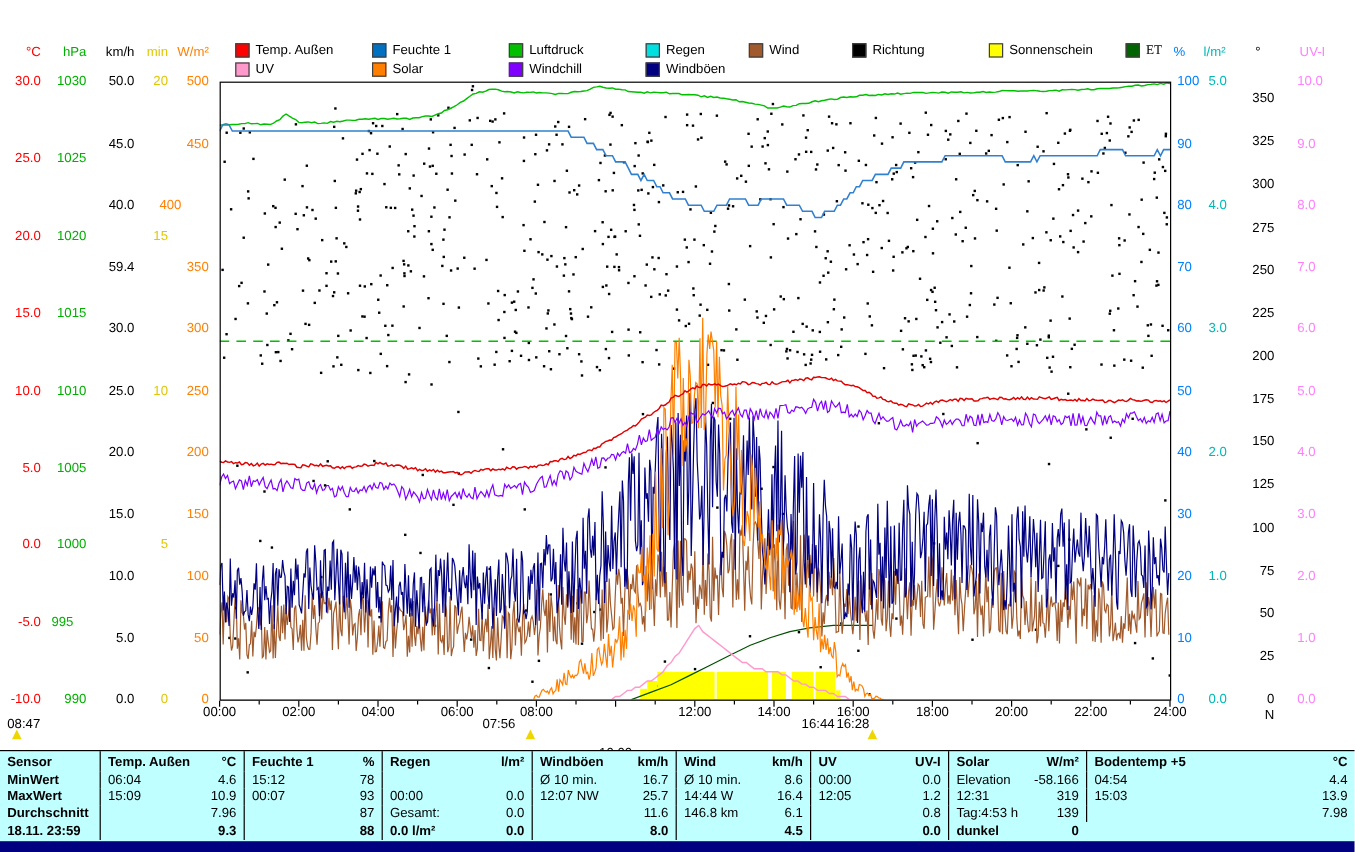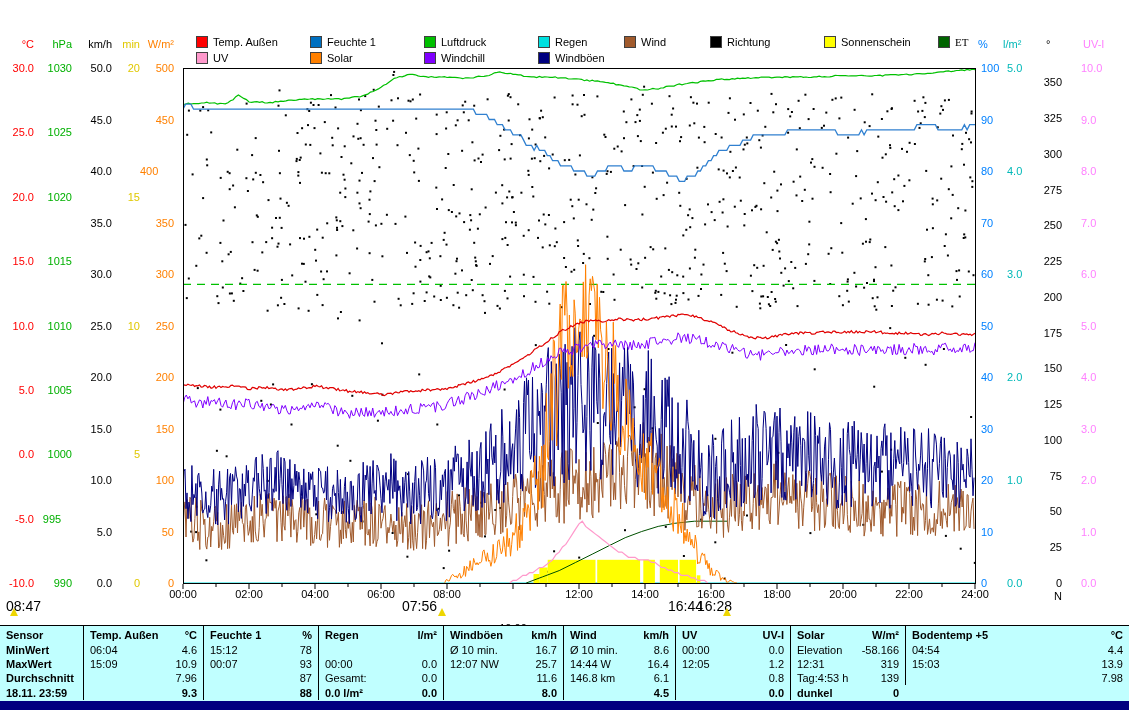--- a/index.html
+++ b/index.html
@@ -5,21 +5,21 @@
   html,body{margin:0;padding:0;background:#fff;}
   .screen{position:relative;width:1129px;height:710px;background:#ffffff;overflow:hidden;
           font-family:"Liberation Sans",sans-serif;color:#000;}
   #title{position:absolute;top:9px;left:0;width:1129px;text-align:center;font-size:14px;}
   .legend-row{position:absolute;left:196px;display:flex;height:12px;}
   .legend-item{display:flex;align-items:center;font-size:11px;line-height:12px;white-space:nowrap;}
   .sw{width:10px;height:10px;margin-right:5px;border:1px solid #404040;flex:0 0 auto;}
   #axis-layer,#chart-host,#markers{position:absolute;left:0;top:0;right:0;bottom:0;}
   .tick{position:absolute;font-size:11px;line-height:12px;white-space:nowrap;}
   .xlab{position:absolute;font-size:11px;width:44px;text-align:center;color:#000;}
-  .mtext{position:absolute;font-size:14px;color:#000;}
+  .mtext{position:absolute;font-size:11px;color:#000;}
   .tri{position:absolute;width:0;height:0;border-left:4px solid transparent;
        border-right:4px solid transparent;border-bottom:8px solid #EED600;}
   #stats-table{position:absolute;left:0;top:625px;width:1129px;height:76px;
        border-top:1px solid #000;display:grid;box-sizing:border-box;
        grid-template-columns:83px 120px 115px 125px 120px 112px 115px 115px auto;
        grid-template-rows:17px 14px 14px 14px 15px;font-size:11px;}
   .cell{display:flex;justify-content:space-between;align-items:center;
         padding:0 6px;overflow:hidden;white-space:nowrap;}
   .cell.bl{border-left:1px solid #000;}
   .cell.rowlab{justify-content:flex-start;}
@@ -100,38 +100,38 @@
       <div class="tick" style="left: 32px; top: 255px; width: 40px; text-align: right; color: rgb(0, 176, 0);">1015</div>
       <div class="tick" style="left: 32px; top: 320px; width: 40px; text-align: right; color: rgb(0, 176, 0);">1010</div>
       <div class="tick" style="left: 32px; top: 384px; width: 40px; text-align: right; color: rgb(0, 176, 0);">1005</div>
       <div class="tick" style="left: 32px; top: 448px; width: 40px; text-align: right; color: rgb(0, 176, 0);">1000</div>
       <div class="tick" style="left: 32px; top: 513px; width: 40px; text-align: center; color: rgb(0, 176, 0);">995</div>
       <div class="tick" style="left: 32px; top: 577px; width: 40px; text-align: right; color: rgb(0, 176, 0);">990</div>
       <div class="tick" style="left: 72px; top: 38px; width: 40px; text-align: right; color: rgb(0, 0, 0);">km/h</div>
       <div class="tick" style="left: 72px; top: 62px; width: 40px; text-align: right; color: rgb(0, 0, 0);">50.0</div>
       <div class="tick" style="left: 72px; top: 114px; width: 40px; text-align: right; color: rgb(0, 0, 0);">45.0</div>
       <div class="tick" style="left: 72px; top: 165px; width: 40px; text-align: right; color: rgb(0, 0, 0);">40.0</div>
-      <div class="tick" style="left: 72px; top: 217px; width: 40px; text-align: right; color: rgb(0, 0, 0);">35.0</div>
+      <div class="tick" style="left: 72px; top: 217px; width: 40px; text-align: right; color: rgb(0, 0, 0);">59.4</div>
       <div class="tick" style="left: 72px; top: 268px; width: 40px; text-align: right; color: rgb(0, 0, 0);">30.0</div>
       <div class="tick" style="left: 72px; top: 320px; width: 40px; text-align: right; color: rgb(0, 0, 0);">25.0</div>
       <div class="tick" style="left: 72px; top: 371px; width: 40px; text-align: right; color: rgb(0, 0, 0);">20.0</div>
       <div class="tick" style="left: 72px; top: 423px; width: 40px; text-align: right; color: rgb(0, 0, 0);">15.0</div>
       <div class="tick" style="left: 72px; top: 474px; width: 40px; text-align: right; color: rgb(0, 0, 0);">10.0</div>
       <div class="tick" style="left: 72px; top: 526px; width: 40px; text-align: right; color: rgb(0, 0, 0);">5.0</div>
       <div class="tick" style="left: 72px; top: 577px; width: 40px; text-align: right; color: rgb(0, 0, 0);">0.0</div>
       <div class="tick" style="left: 100px; top: 38px; width: 40px; text-align: right; color: rgb(224, 200, 0);">min</div>
       <div class="tick" style="left: 100px; top: 62px; width: 40px; text-align: right; color: rgb(224, 200, 0);">20</div>
       <div class="tick" style="left: 100px; top: 191px; width: 40px; text-align: right; color: rgb(224, 200, 0);">15</div>
       <div class="tick" style="left: 100px; top: 320px; width: 40px; text-align: right; color: rgb(224, 200, 0);">10</div>
       <div class="tick" style="left: 100px; top: 448px; width: 40px; text-align: right; color: rgb(224, 200, 0);">5</div>
       <div class="tick" style="left: 100px; top: 577px; width: 40px; text-align: right; color: rgb(224, 200, 0);">0</div>
       <div class="tick" style="left: 134px; top: 38px; width: 40px; text-align: right; color: rgb(255, 128, 0);">W/m²</div>
       <div class="tick" style="left: 134px; top: 62px; width: 40px; text-align: right; color: rgb(255, 128, 0);">500</div>
       <div class="tick" style="left: 134px; top: 114px; width: 40px; text-align: right; color: rgb(255, 128, 0);">450</div>
-      <div class="tick" style="left: 140px; top: 165px; width: 40px; text-align: left; color: rgb(255, 128, 0);">400</div>
+      <div class="tick" style="left: 122px; top: 165px; width: 40px; text-align: center; color: rgb(255, 128, 0);">400</div>
       <div class="tick" style="left: 134px; top: 217px; width: 40px; text-align: right; color: rgb(255, 128, 0);">350</div>
       <div class="tick" style="left: 134px; top: 268px; width: 40px; text-align: right; color: rgb(255, 128, 0);">300</div>
       <div class="tick" style="left: 134px; top: 320px; width: 40px; text-align: right; color: rgb(255, 128, 0);">250</div>
       <div class="tick" style="left: 134px; top: 371px; width: 40px; text-align: right; color: rgb(255, 128, 0);">200</div>
       <div class="tick" style="left: 134px; top: 423px; width: 40px; text-align: right; color: rgb(255, 128, 0);">150</div>
       <div class="tick" style="left: 134px; top: 474px; width: 40px; text-align: right; color: rgb(255, 128, 0);">100</div>
       <div class="tick" style="left: 134px; top: 526px; width: 40px; text-align: right; color: rgb(255, 128, 0);">50</div>
       <div class="tick" style="left: 134px; top: 577px; width: 40px; text-align: right; color: rgb(255, 128, 0);">0</div>
       <div class="tick" style="left: 978px; top: 38px; width: 40px; text-align: left; color: rgb(0, 128, 255);">%</div>
       <div class="tick" style="left: 981px; top: 62px; width: 26px; text-align: left; color: rgb(0, 128, 255);">100</div>

